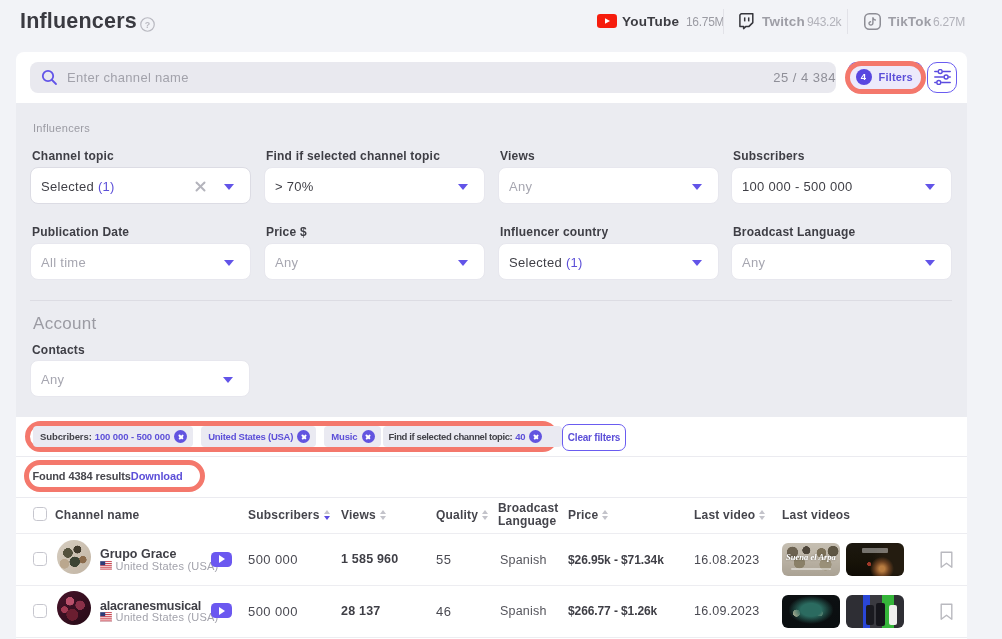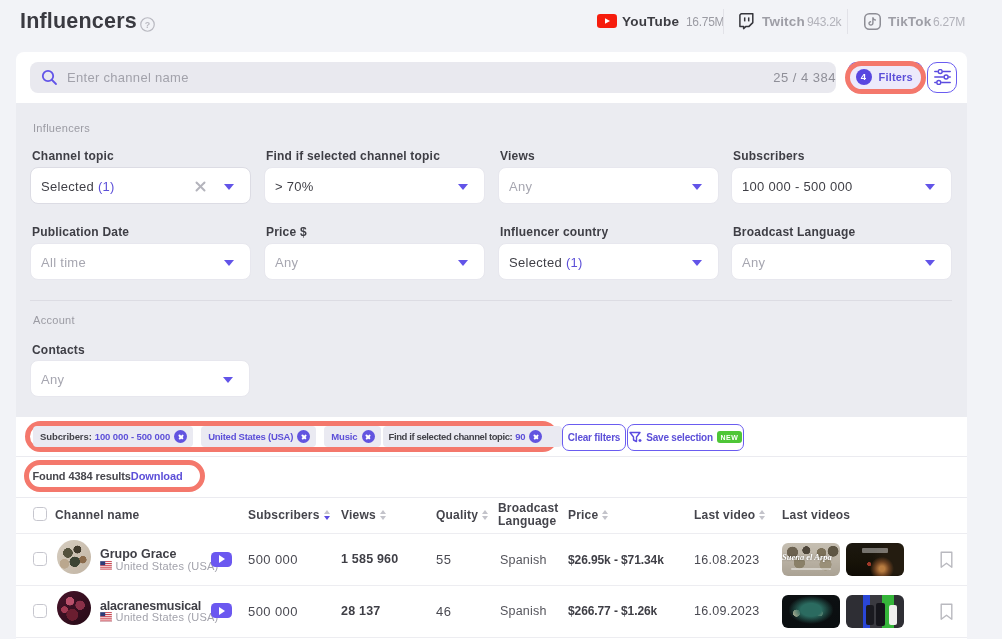--- a/index.html
+++ b/index.html
@@ -131,21 +131,21 @@
         </div>
       <div class="sel" style="left:482px;top:140px;width:221px">
           <span class="txt">Selected <span class="pv">(1)</span></span>
           <i class="arr"></i>
         </div>
       <div class="sel" style="left:715px;top:140px;width:221px">
           <span class="txt ph">Any</span>
           <i class="arr"></i>
         </div>
       <div class="abs" style="left:14px;top:197px;width:922px;height:1px;background:#dcdce3"></div>
-      <div class="abs" style="left:17px;top:211px;font-size:11px;color:#9b9ba3;letter-spacing:.3px">Account</div>
+      <div class="abs" style="left:17px;top:211px;font-size:17px;color:#9b9ba3;letter-spacing:.3px">Account</div>
       <div class="abs lbl" style="left:16px;top:240px">Contacts</div>
       <div class="sel" style="left:14px;top:257px;width:220px">
           <span class="txt ph">Any</span>
           <i class="arr"></i>
         </div>
     </div>
 
     <div class="abs" style="left:9px;top:369px;width:533px;height:31px;border:5px solid #f4786c;border-radius:16px;background:#fff;display:flex;align-items:center;gap:8px;padding-left:3px">
       <div class="chip">
           <b>Subcribers:</b>
@@ -155,34 +155,25 @@
       <div class="chip" style="letter-spacing:-.25px">
           <span class="v" style="margin-left:0">United States (USA)</span>
           <span class="xcirc"></span>
         </div>
       <div class="chip">
           <span class="v" style="margin-left:0">Music</span>
           <span class="xcirc"></span>
         </div>
       <div class="chip" style="margin-left:-6px;letter-spacing:-.4px;padding:0 20px 0 6px">
           <b>Find if selected channel topic:</b>
-          <span class="v">90</span>
+          <span class="v">40</span>
           <span class="xcirc"></span>
         </div>
     </div>
     <div class="abs" style="left:546px;top:371.5px;width:64px;height:27px;border:1px solid #6a5cf0;border-radius:7px;background:#fff;font-size:10px;font-weight:bold;color:#5c4fd8;text-align:center;line-height:26px;letter-spacing:-.2px;white-space:nowrap">Clear filters</div>
-    <div class="abs" style="left:611px;top:371.5px;width:117px;height:27px;border:1px solid #6a5cf0;border-radius:7px;background:#fff;display:flex;align-items:center;justify-content:center;white-space:nowrap">
-      <svg width="13" height="13" viewBox="0 0 13 13">
-          <path d="M1 1.5 L11 1.5 L7.5 6 L7.5 10.5 L4.5 9 L4.5 6 Z" fill="none" stroke="#5b4be0" stroke-width="1.4" stroke-linejoin="round"></path>
-          <line x1="9.5" y1="9.5" x2="12.5" y2="9.5" stroke="#5b4be0" stroke-width="1.4"></line>
-          <line x1="11" y1="8" x2="11" y2="11" stroke="#5b4be0" stroke-width="1.4"></line>
-        </svg>
-      <span style="font-size:10px;font-weight:bold;color:#5c4fd8;margin:0 4px 0 4px;letter-spacing:-.2px">Save selection</span>
-      <span style="background:#4ec637;color:#fff;font-size:7px;font-weight:bold;border-radius:3px;padding:2.5px 3.5px;letter-spacing:.5px">NEW</span>
-    </div>
     <div class="abs" style="left:0px;top:403.5px;width:951px;height:1px;background:#ebebf0"></div>
 
     <div class="abs" style="left:8.4px;top:408px;width:181px;height:32px;border:5px solid #f4786c;border-radius:16px;background:#fff;display:flex;align-items:center">
       <span style="font-size:11px;font-weight:bold;color:#47474d;margin-left:3px;letter-spacing:-.1px;white-space:nowrap">Found 4384 results</span>
       <span style="font-size:11px;font-weight:bold;color:#5c4fd8;letter-spacing:-.1px;white-space:nowrap">Download</span>
     </div>
     <div class="abs" style="left:0px;top:445px;width:951px;height:1px;background:#ebebf0"></div>
 
     <div class="cbx" style="left:17px;top:455px"></div>
     <div class="hdr" style="left:39px;top:456px">Channel name</div>
@@ -226,21 +217,21 @@
     <div class="abs" style="left:552px;top:500.5px;font-size:12px;font-weight:bold;color:#3f3f46;letter-spacing:-.1px">$26.95k - $71.34k</div>
     <div class="abs" style="left:678px;top:500.5px;font-size:12.5px;color:#4a4a52;letter-spacing:.3px">16.08.2023</div>
     <div class="thumb" style="left:766px;top:491px;background:
       radial-gradient(circle at 18% 28%, #6c6250 0 10%, transparent 11%),
       radial-gradient(circle at 42% 22%, #4e463a 0 9%, transparent 10%),
       radial-gradient(circle at 68% 30%, #7b7058 0 10%, transparent 11%),
       radial-gradient(circle at 88% 25%, #5e5644 0 9%, transparent 10%),
       radial-gradient(circle at 30% 60%, #8a8068 0 12%, transparent 13%),
       radial-gradient(circle at 75% 65%, #9a9078 0 12%, transparent 13%),
       linear-gradient(180deg,#c6bfb2 0%,#b8b0a2 55%,#aaa294 100%)">
-      <div style="position:absolute;left:0;right:0;top:9px;font-family:'Liberation Serif',serif;font-style:italic;font-weight:bold;font-size:8.5px;color:#fff;white-space:nowrap;text-shadow:0 0 2px rgba(0,0,0,.4)">Suena el Arpa</div>
+      <div style="position:absolute;left:0;right:0;top:9px;text-align:center;font-family:'Liberation Serif',serif;font-style:italic;font-weight:bold;font-size:8.5px;color:#fff;white-space:nowrap;text-shadow:0 0 2px rgba(0,0,0,.4)">Suena el Arpa</div>
       <div style="position:absolute;left:9px;right:9px;bottom:6px;height:2px;background:rgba(255,255,255,.45);border-radius:1px"></div>
     </div>
     <div class="thumb" style="left:830px;top:491px;background:
       radial-gradient(circle at 62% 78%, #b87c40 0 6%, #6a4020 16%, transparent 27%),
       radial-gradient(circle at 40% 64%, #a03828 0 4.5%, transparent 5.5%),
       radial-gradient(circle at 86% 50%, #241c10 0 25%, transparent 45%),
       linear-gradient(180deg,#1c1810 0%,#171308 60%,#100c06 100%)">
       <div style="position:absolute;left:16px;top:5px;right:16px;height:5px;background:rgba(255,255,255,.4);border-radius:1px"></div>
     </div>
     <svg class="abs" style="left:923px;top:499px" width="15" height="18" viewBox="0 0 15 18">

